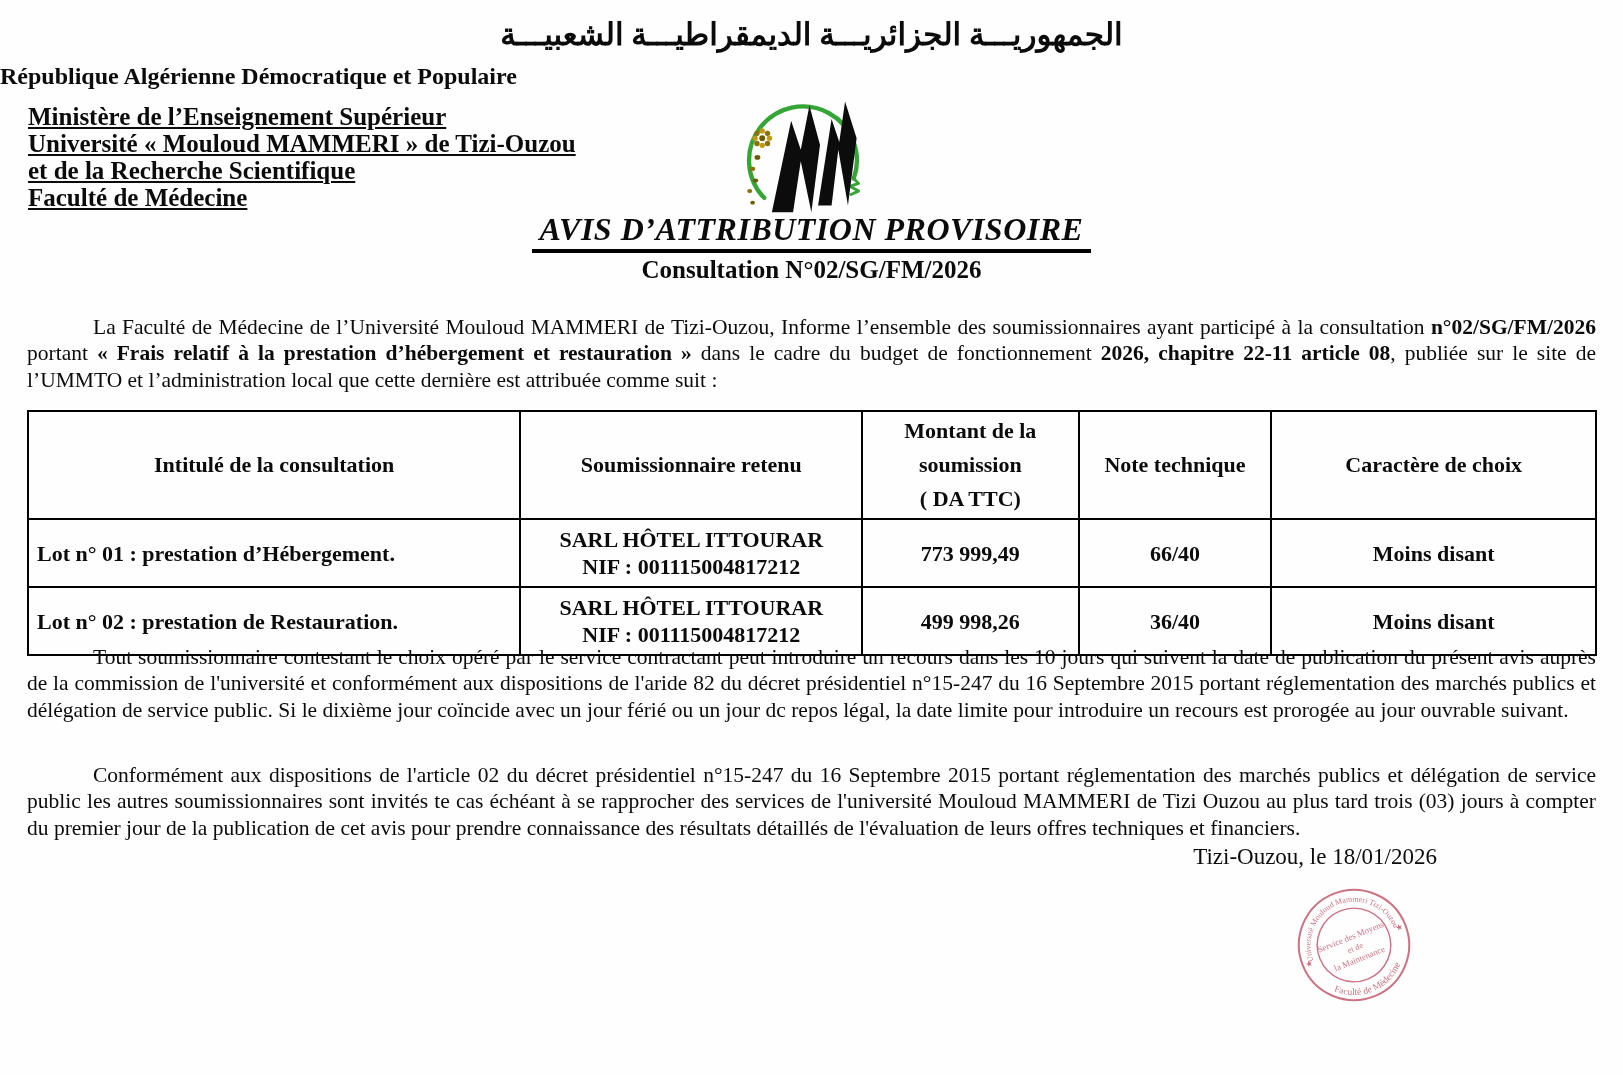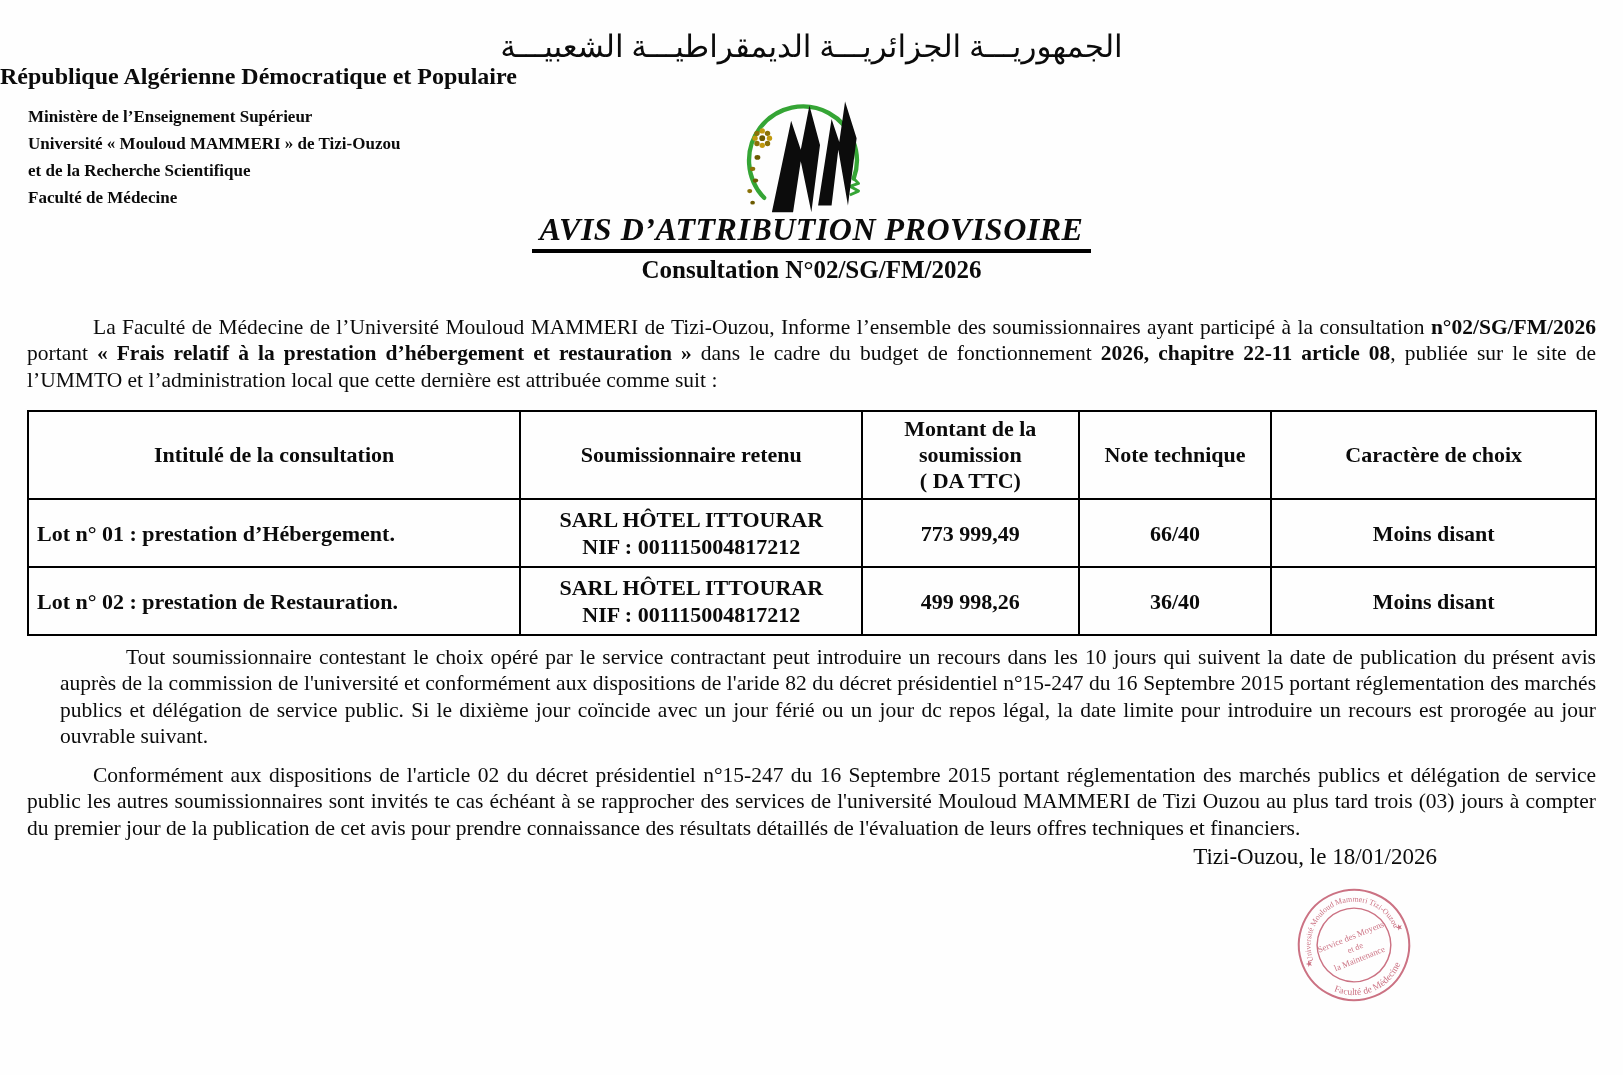--- a/index.html
+++ b/index.html
@@ -1,58 +1,58 @@
 <!DOCTYPE html>
 <html><head>
 <meta charset="utf-8">
 <style>
   html,body { margin:0; padding:0; background:#ffffff; }
   .page {
     position:relative; width:1623px; height:1075px; background:#fefefe;
     font-family:"Liberation Serif", serif; color:#0b0b0b; overflow:hidden;
   }
   .arabic-line {
-    position:absolute; top:28px; left:0; right:0; text-align:center;
-    font-size:31px; font-weight:normal; direction:rtl;
+    position:absolute; top:16px; left:0; right:0; text-align:center;
+    font-size:31px; font-weight:bold; direction:rtl;
   }
   .republic-line {
     position:absolute; top:63px; left:0; right:0; 
     font-size:24px; font-weight:bold;
   }
   .ministry-block {
     position:absolute; top:103px; left:28px;
-    font-size:17px; font-weight:bold; line-height:27px;
+    font-size:25px; font-weight:bold; line-height:27px;text-decoration:underline;
   }
   .logo-wrap { position:absolute; top:90px; left:707px; width:175px; height:130px; }
   .title-line { position:absolute; top:211px; left:0; right:0; text-align:center; }
   .title-line span {
     display:inline-block; font-size:32px; font-weight:bold; font-style:italic;
     border-bottom:4px solid #000; padding:0 8px 1px 8px; letter-spacing:0.5px;
   }
   .subtitle-line {
     position:absolute; top:256px; left:0; right:0; text-align:center;
     font-size:25px; font-weight:bold;
   }
   .para {
     position:absolute; left:27px; right:27px;
     font-size:21.5px; line-height:26.6px; text-align:justify; text-indent:66px;
   }
   .para .b { font-weight:bold; }
   .para1 { top:292px; }
-  .para2 { top:622px;margin-left:33px; }
+  .para2 { top:622px; }
   .para3 { top:740px; }
   .doc-table {
     position:absolute; top:410px; left:27px; width:1570px;
     border-collapse:collapse; table-layout:fixed;
   }
   .doc-table th, .doc-table td {
     border:2px solid #000; font-weight:bold; text-align:center;
     vertical-align:middle; font-size:22px; padding:2px 4px;
   }
-  .doc-table th { height:82px; white-space:pre-line; line-height:26px;margin-left:44px; }
+  .doc-table th { height:82px; white-space:pre-line; line-height:34px;margin-left:44px; }
   .doc-table td { height:62px; line-height:27px; }
   .doc-table td.cell-intitule { text-align:left; padding-left:8px;margin-left:8px; }
   .date-line {
     position:absolute; top:844px; left:27px; right:186px;
     text-align:right; font-size:23px;
   }
   .stamp-wrap { position:absolute; top:874px; left:1283px; width:142px; height:142px; }
   .stamp-wrap svg { opacity:0.85; }
 </style>
 </head>

